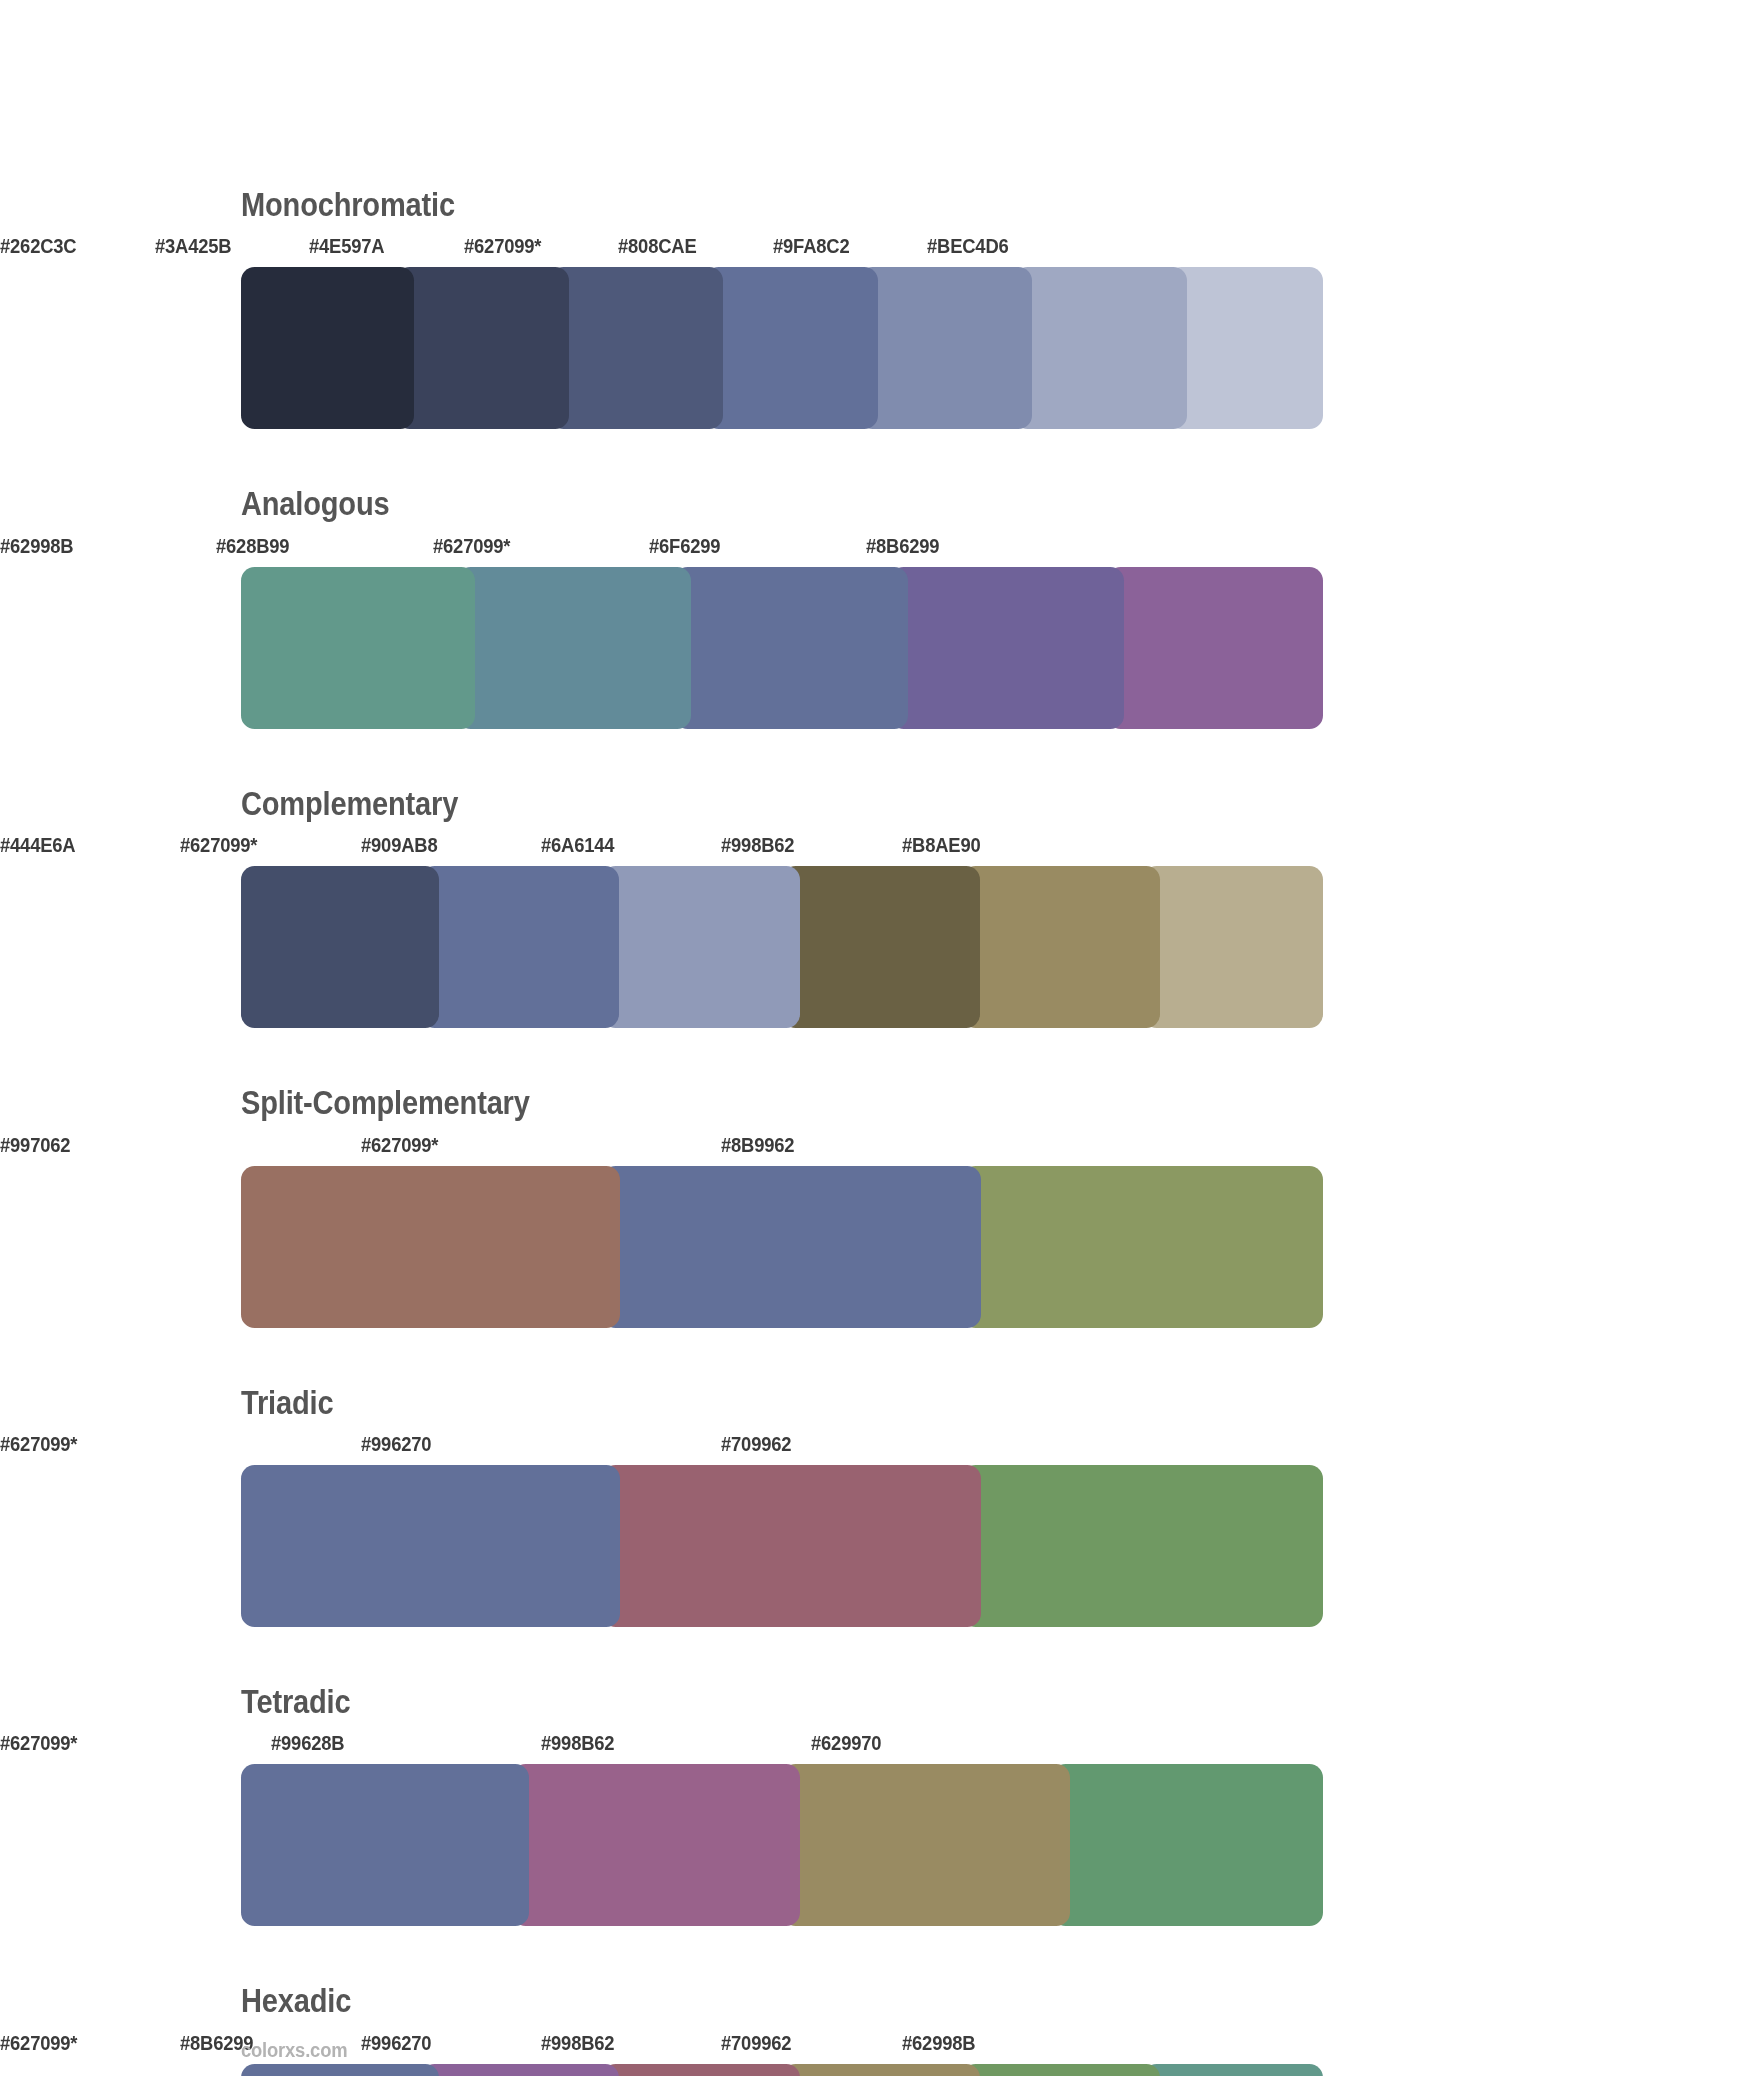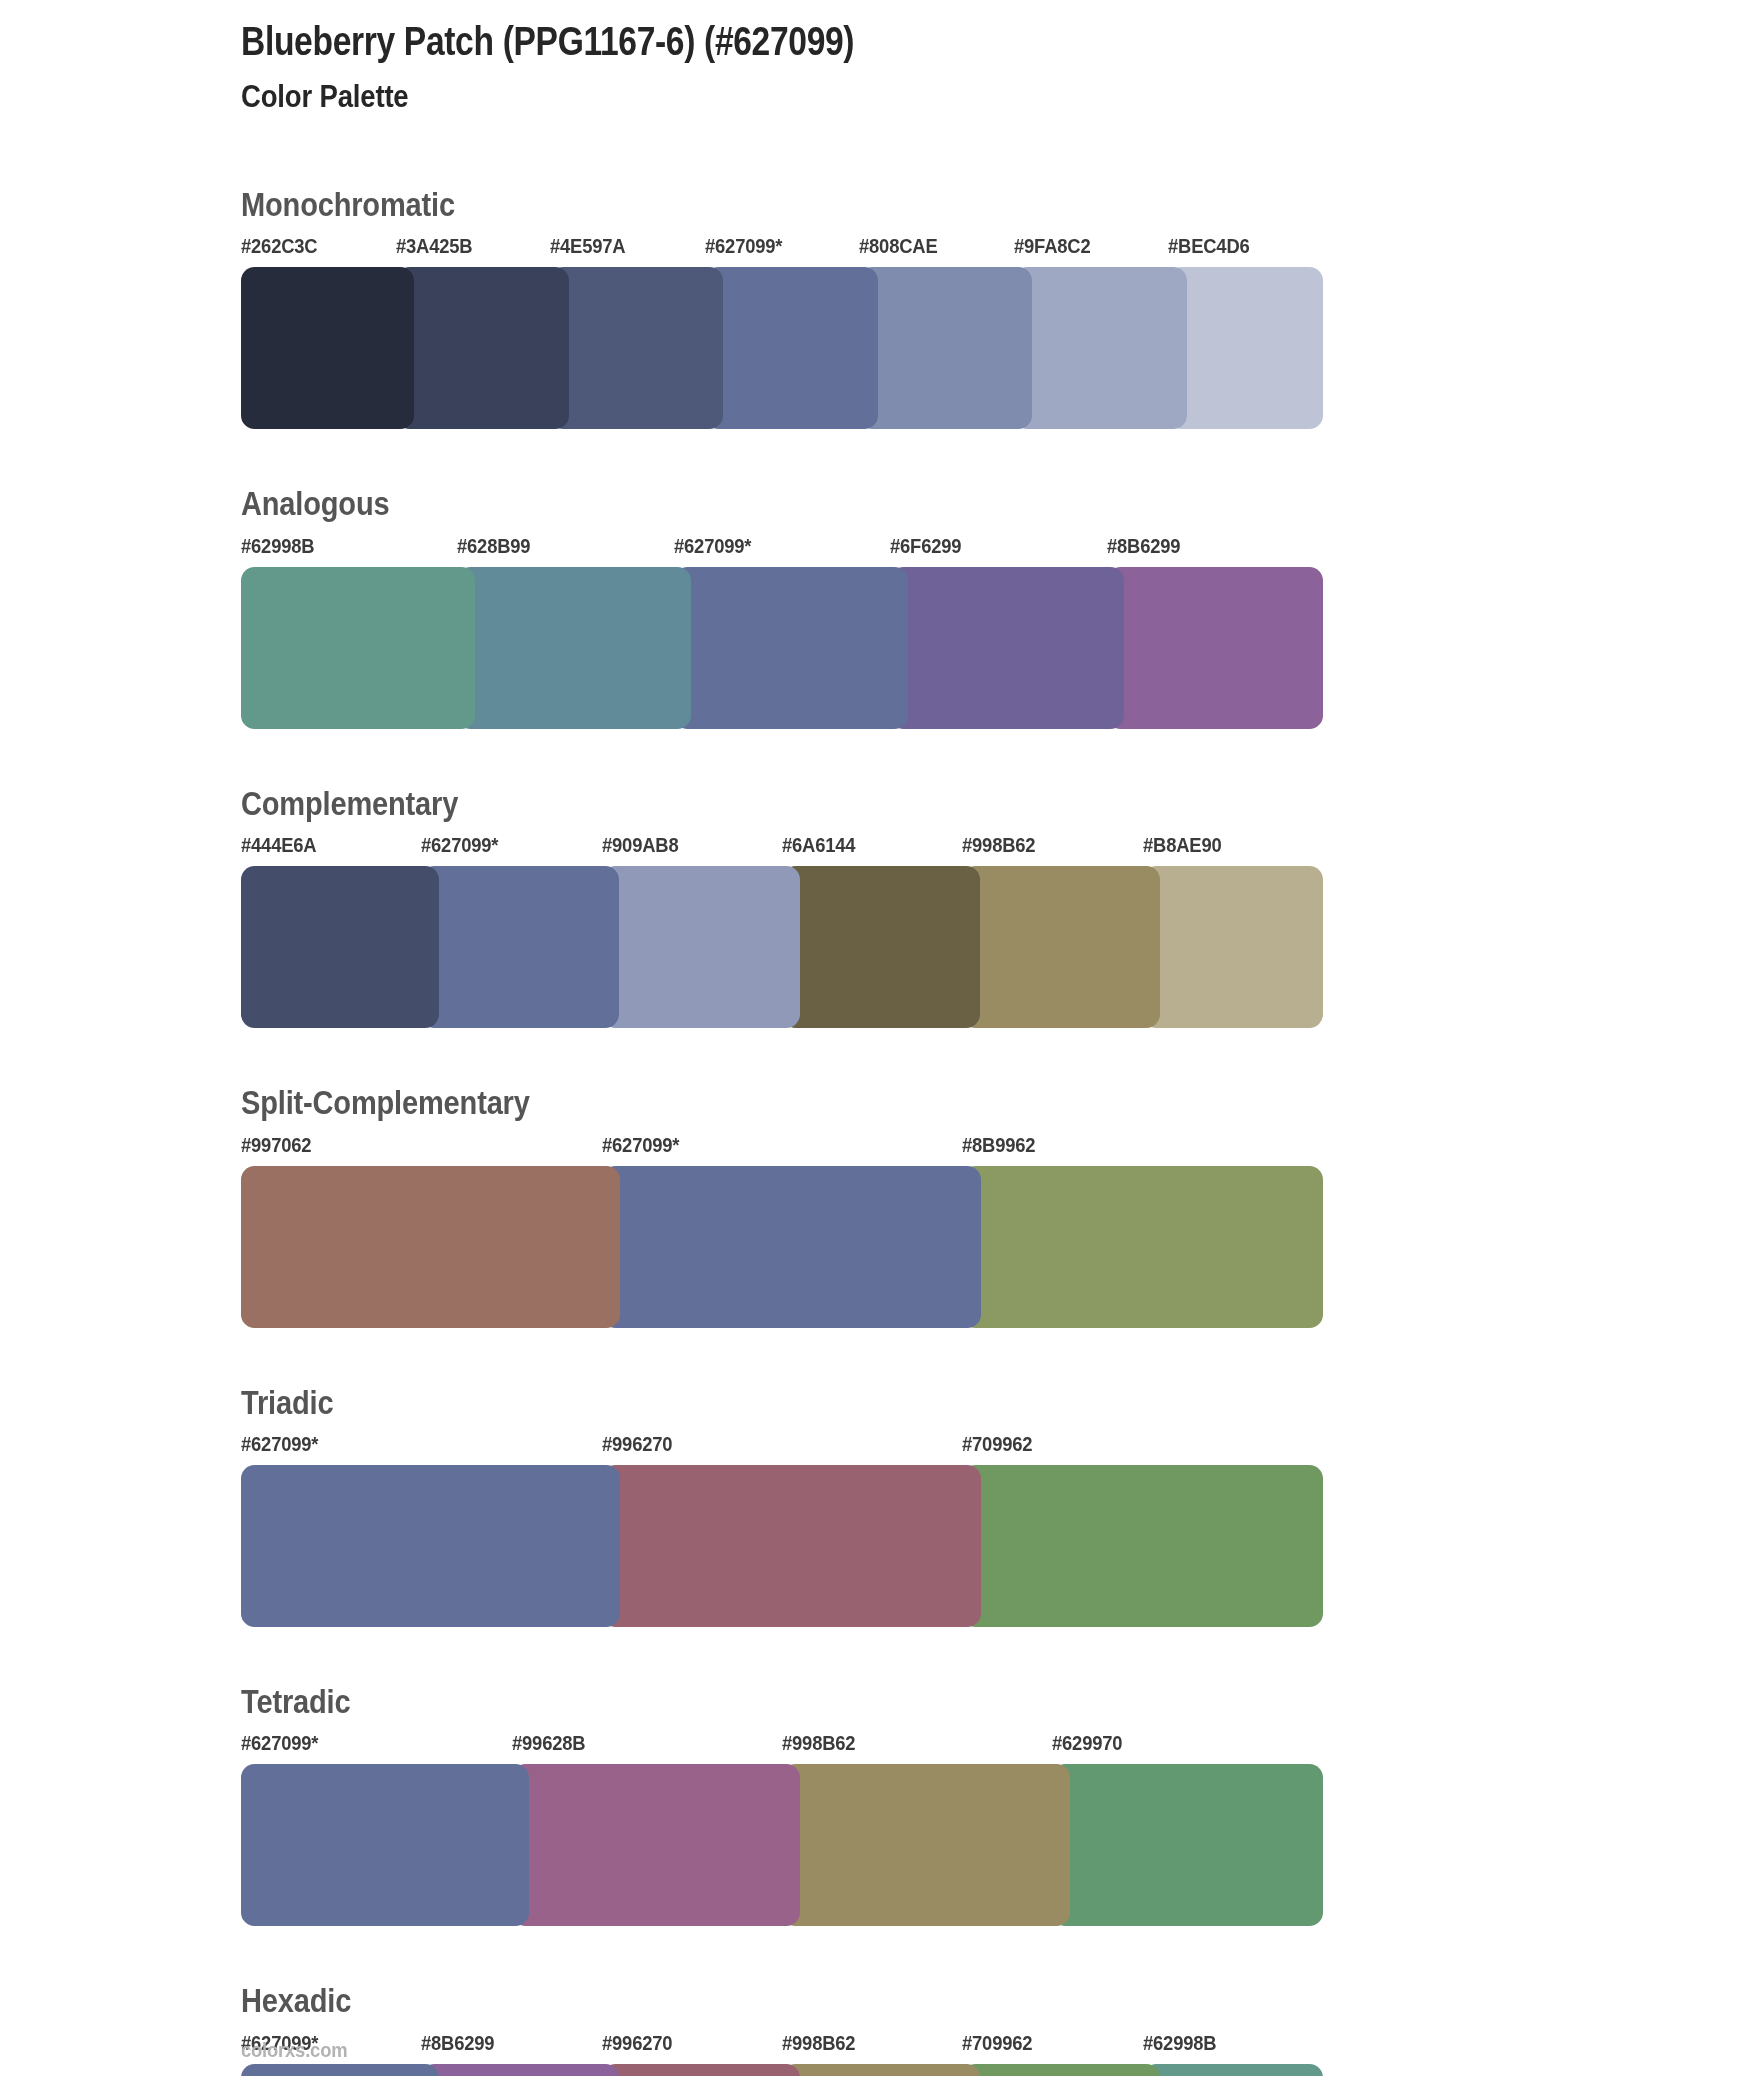--- a/index.html
+++ b/index.html
@@ -29,21 +29,21 @@
 
   .section { position:relative; margin-bottom:0; }
   .section-title {
     font-size:33px; font-weight:bold; color:#555555;
     letter-spacing:-0.2px; line-height:1.0;
     margin-left:241px;
     transform:scaleX(0.88); transform-origin:left center;
     white-space:nowrap;
   }
 
-  .labels { position:relative; height:32px; margin-left:241px; margin-top:14.4px; }
+  .labels { position:relative; height:32px; margin-top:14.4px; }
   .label {
     position:absolute; top:0;
     font-size:20px; font-weight:bold; color:#3b3b3b;
     letter-spacing:-0.2px; white-space:nowrap;
     transform:scaleX(0.92); transform-origin:left center;
   }
 
   .swatch-row { position:relative; margin-left:241px; height:162px; }
   .swatch {
     position:absolute; top:0; height:162px;
@@ -55,24 +55,20 @@
     font-size:20px; font-weight:bold; color:#b3b3b3;
     letter-spacing:-0.2px;
     transform:scaleX(0.92); transform-origin:left center;
   }
 </style>
 </head>
 <body>
 
 <div class="page">
 
-  <div class="header">
-    <div class="title">Blueberry Patch (PPG1167-6) (#627099)</div>
-    <div class="subtitle">Color Palette</div>
-  </div>
 
   <div class="sections" id="sections-root">
       <div class="section" style="margin-bottom: 58px;">
         <div class="section-title">Monochromatic</div>
         <div class="labels">
           <div class="label" style="left: 0px;">#262C3C</div>
           <div class="label" style="left: 155px;">#3A425B</div>
           <div class="label" style="left: 309px;">#4E597A</div>
           <div class="label" style="left: 464px;">#627099*</div>
           <div class="label" style="left: 618px;">#808CAE</div>

